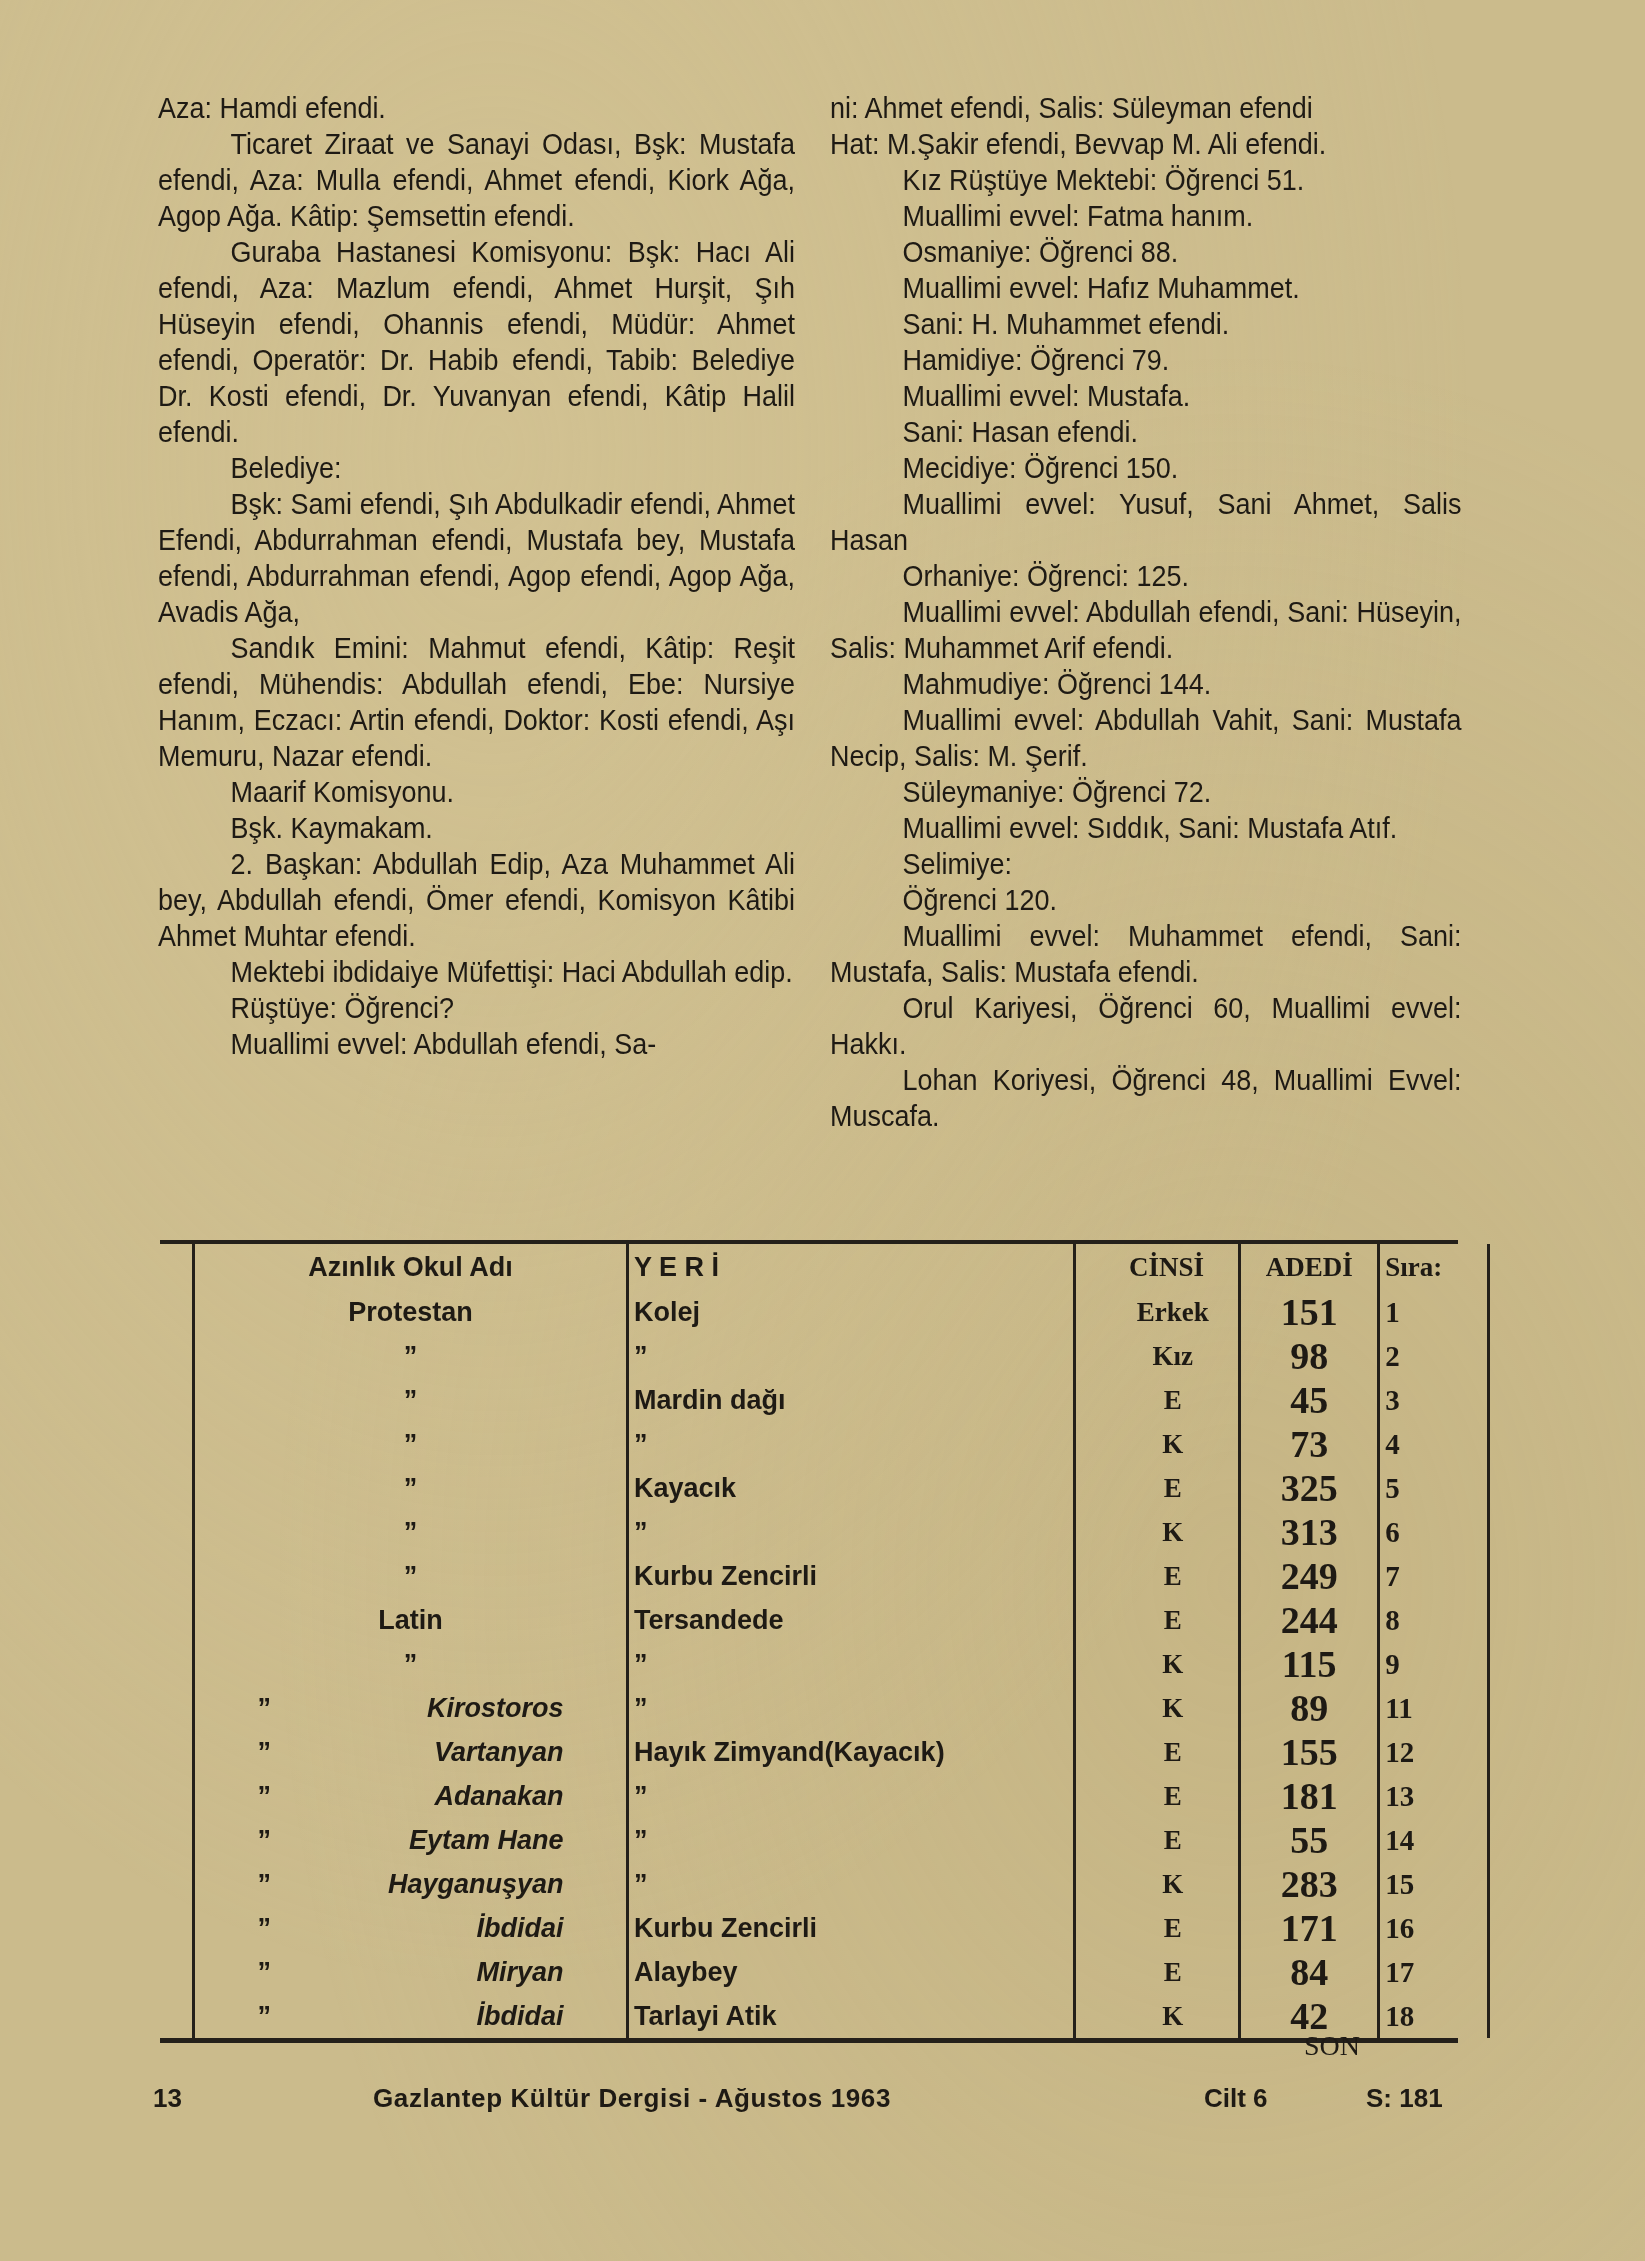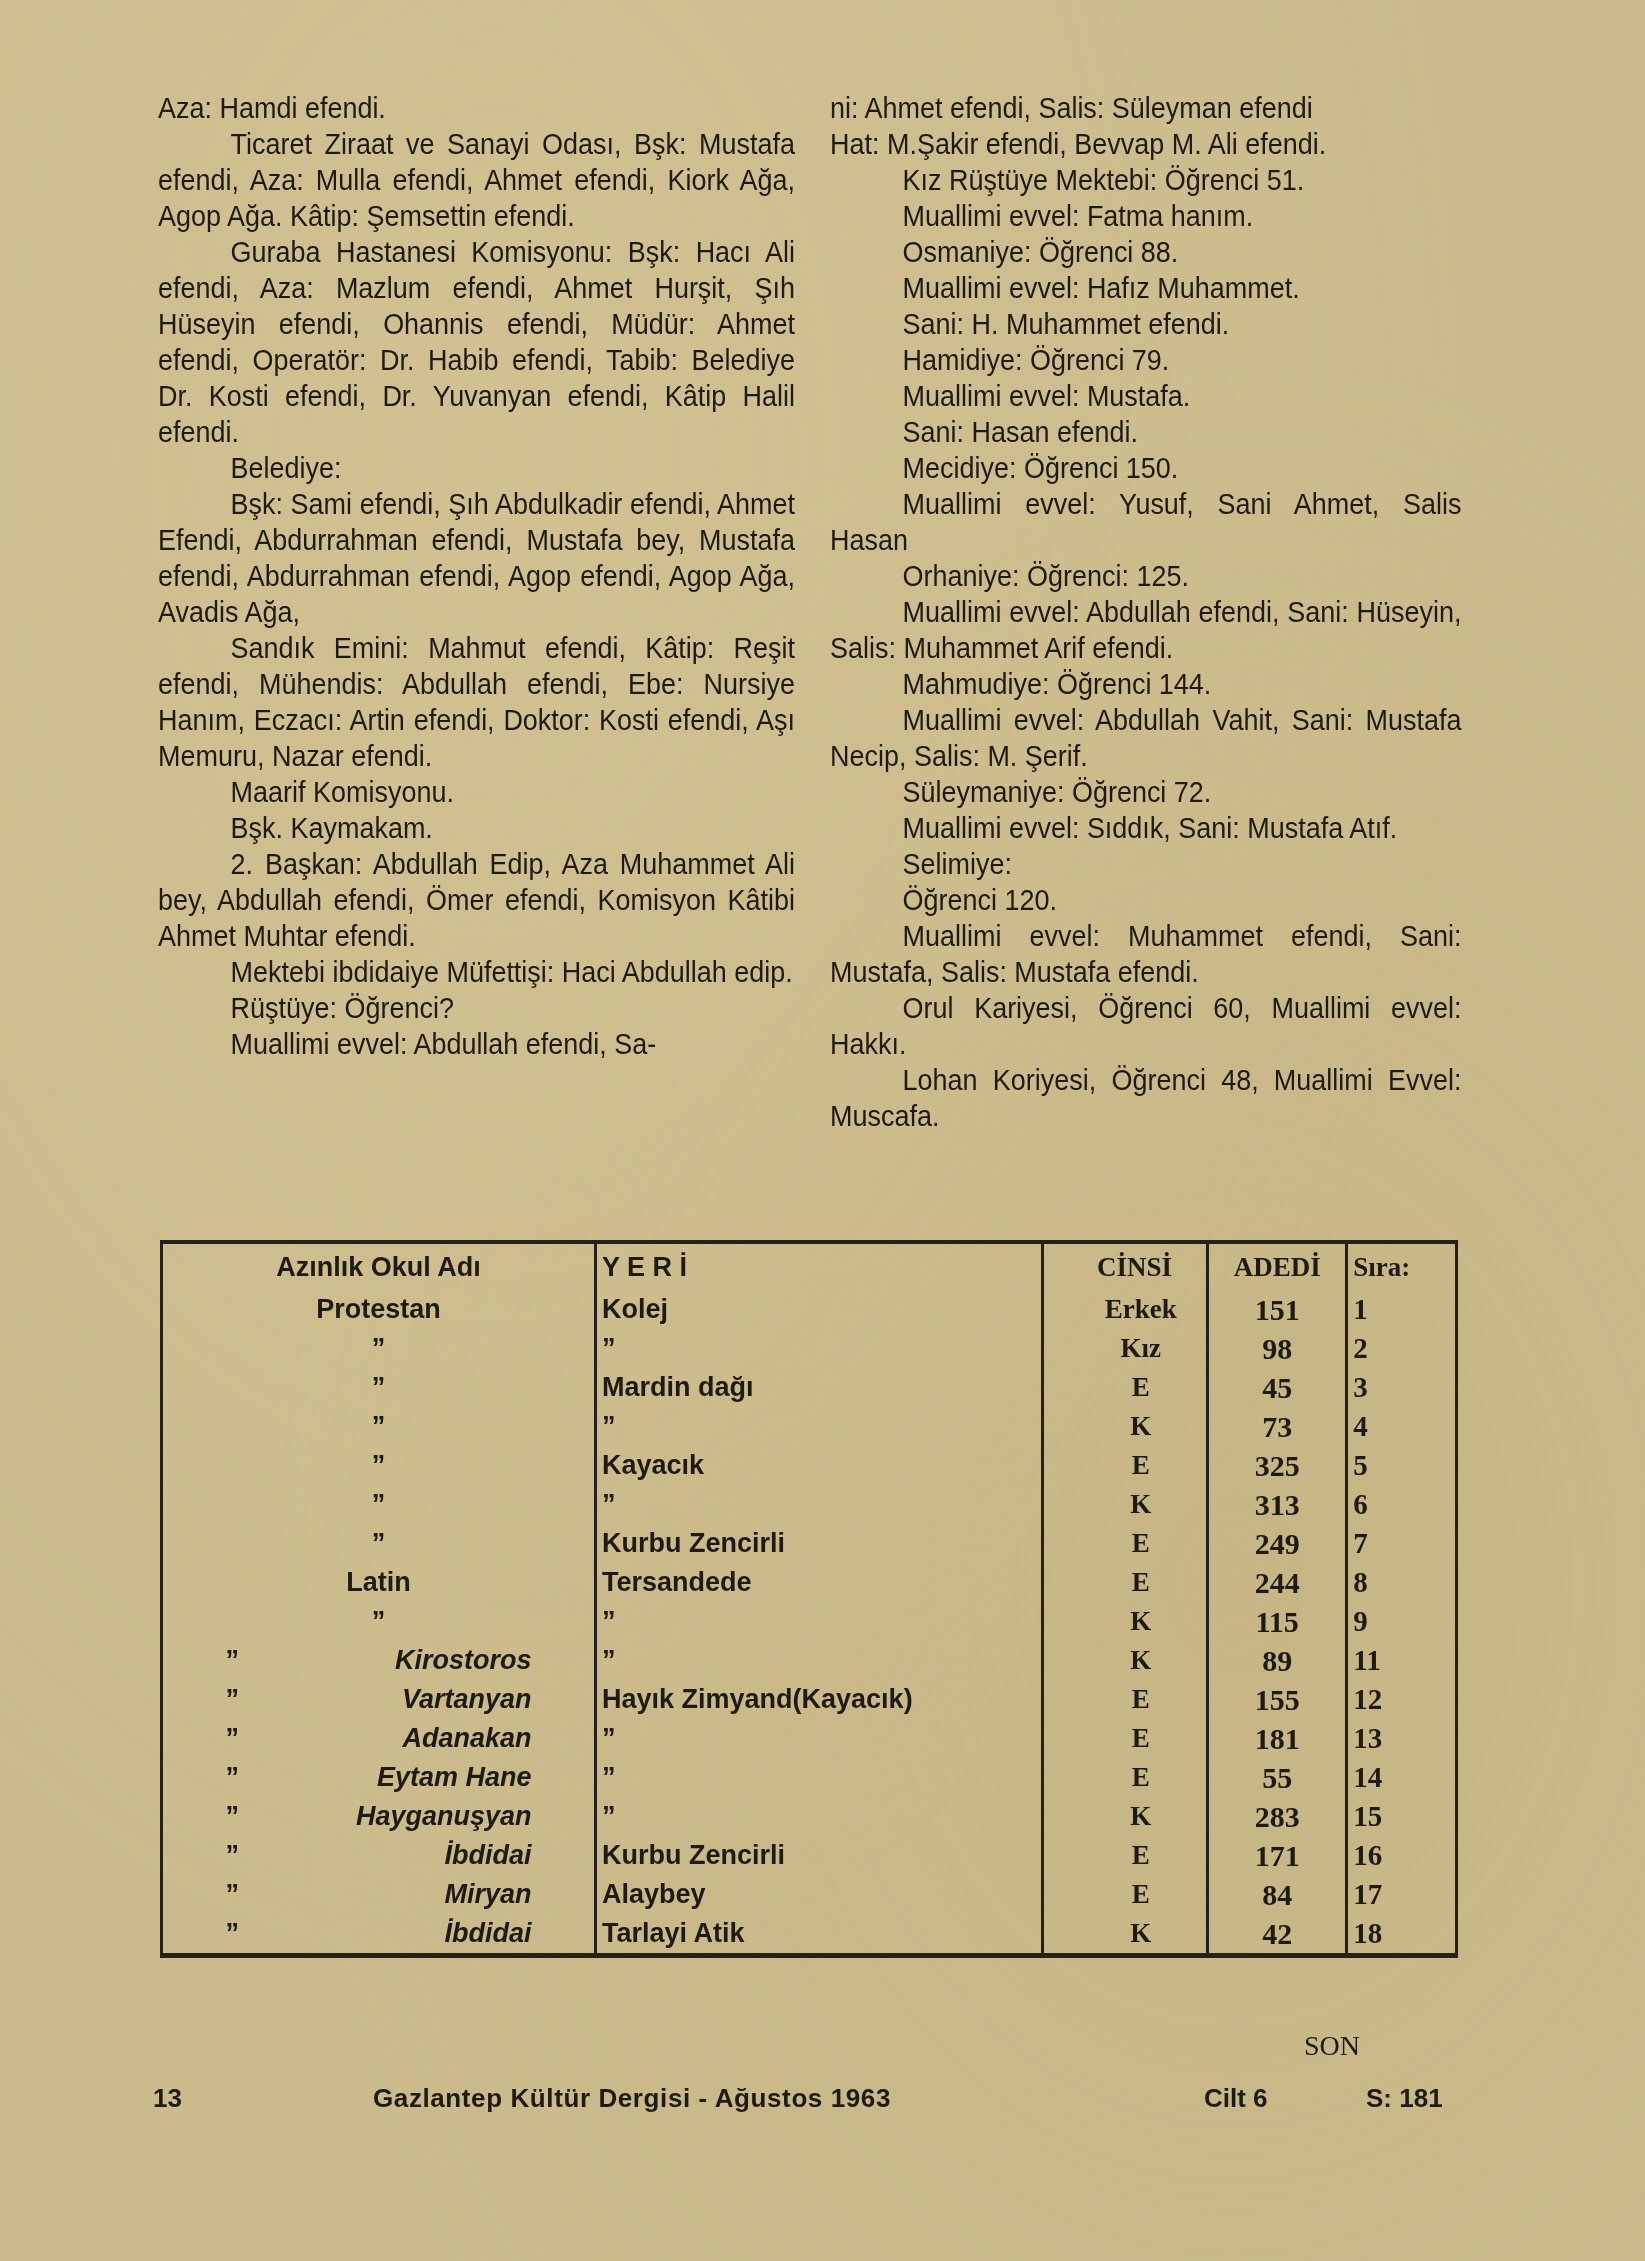--- a/index.html
+++ b/index.html
@@ -31,30 +31,31 @@
   .table-wrap {
     position: absolute; left: 160px; top: 1240px; width: 1298px;
   }
   .rule-top, .rule-bottom {
     height: 4.3px; background: #24201a; width: 100%;
   }
   table.schools {
     width: 100%; border-collapse: collapse;
     font-family: "Liberation Sans", "DejaVu Sans", sans-serif;
     font-size: 27px;
+    margin-left: 32px;
   }
   table.schools th, table.schools td {
     border-left: 3.1px solid #24201a; border-right: 3.1px solid #24201a;
     padding: 0 4.9px; height: 39px; vertical-align: middle; font-weight: bold;
   }
   table.schools th { height: 46px; font-weight: bold; font-size: 27px; }
   .c-name { width: 428px; text-align: center; }
   .c-yer  { width: 440px; text-align: left; }
   .c-cins { width: 122px; text-align: center; padding-left: 37px !important; font-family: "Liberation Serif", serif; }
-  .c-adet { width: 128px; text-align: center; font-family: "Liberation Serif", serif; font-size: 30px; }
+  .c-adet { width: 128px; text-align: center; font-family: "Liberation Serif", serif; font-size: 38px; }
   .c-sira { width: 98px; text-align: left; font-family: "Liberation Serif", serif; font-size: 29px; }
   th.c-cins { padding-left: 24.5px !important; }
   .ditto-left { display: inline-block; width: 98px; text-align: left; }
   .nm { display: inline-block; min-width: 208px; text-align: right; font-style: italic; }
 
   .son {
     position: absolute; left: 1304px; top: 2030px;
     font-family: "Liberation Serif", serif; font-size: 28px;
   }
 

